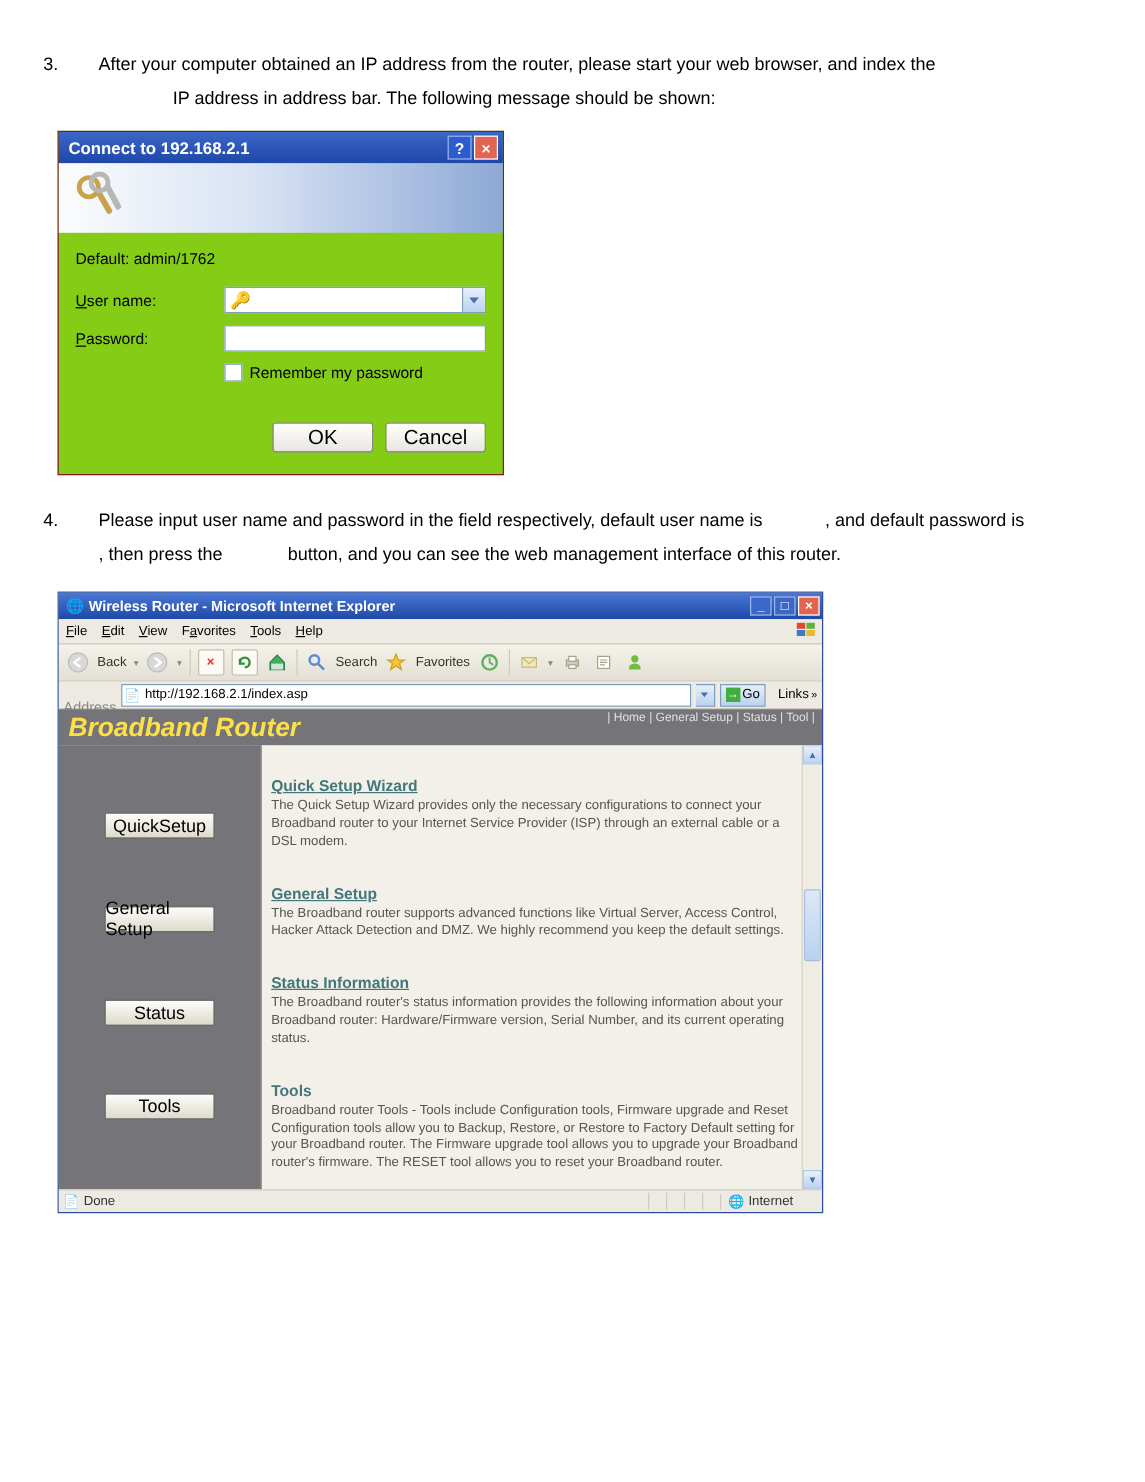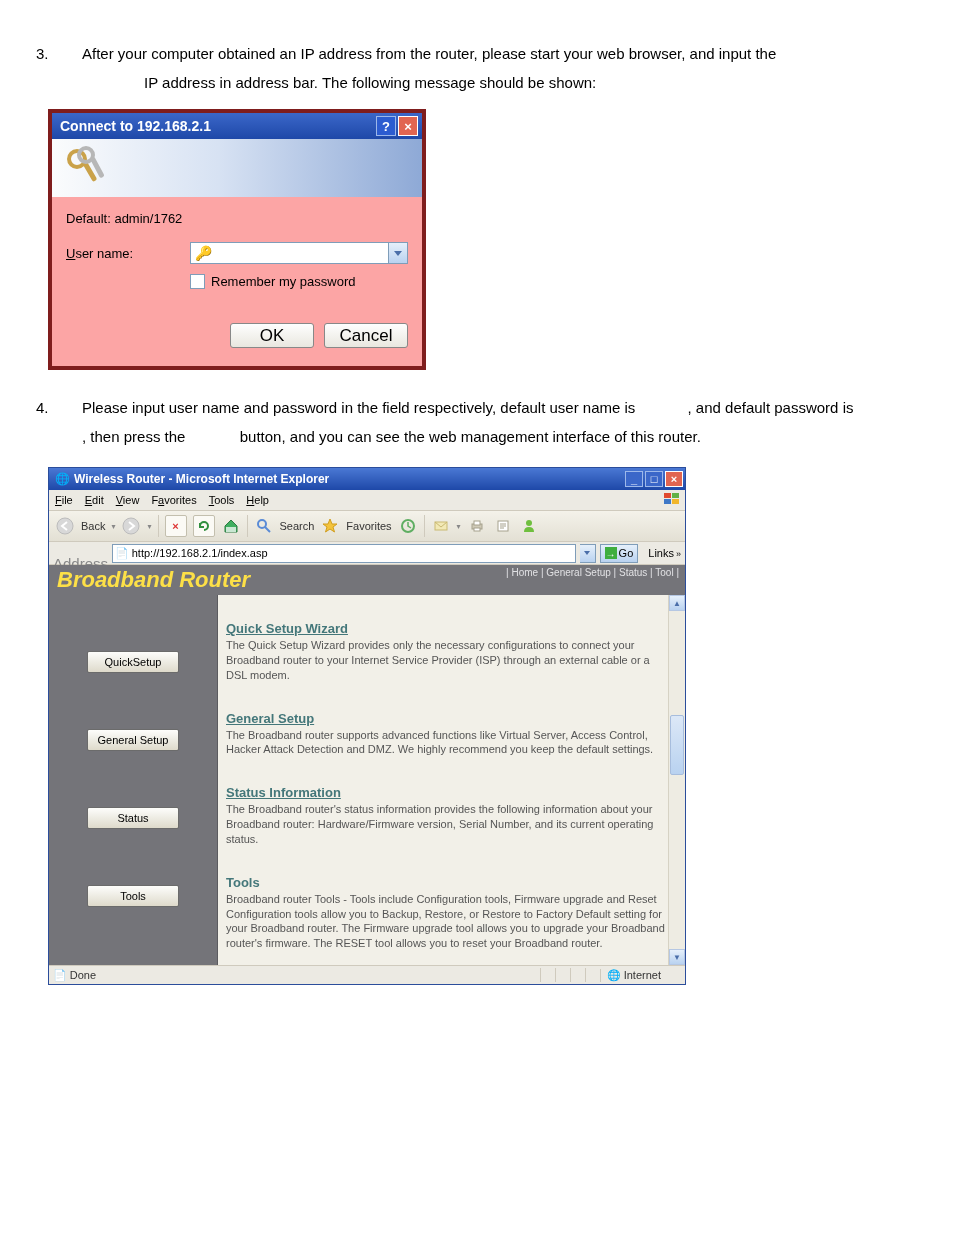--- a/index.html
+++ b/index.html
@@ -15,22 +15,22 @@
   .instr-row { display: flex; margin: 0 0 12px 0; line-height: 1.9; }
   .instr-num { width: 46px; flex: 0 0 46px; }
   .instr-txt { flex: 1; }
   .gap-word { display: inline-block; width: 48px; }
   .gap-word2 { display: inline-block; width: 46px; }
 
   
   .dlg {
     width: 370px;
     margin: 8px 17px 24px 12px;
-    background: #fca5a5;
-    border: 4px solid #7f1d1d;
+    background: #84cc16;
+    border: 1px solid #7f1d1d;
     font-size: 13px;
     color: #000;
   }
   .dlg-titlebar {
     height: 26px;
     background: linear-gradient(#3b67c9, #1e48a8);
     display: flex;
     align-items: center;
     padding: 0 4px 0 8px;
     color: #fff;
@@ -154,21 +154,21 @@
   .ie-toolbar .txt { font-size: 11px; color: #333; }
   .ie-toolbar .sep { width: 1px; height: 22px; background: #cfcabd; }
   .ie-addr {
     height: 22px;
     background: #eceae3;
     border-bottom: 1px solid #cfcabd;
     display: flex; align-items: center;
     padding: 0 4px;
     gap: 4px;
   }
-  .ie-addr .addrlabel { color: #888; font-size: 15px; margin-top: 20px; }
+  .ie-addr .addrlabel { color: #888; font-size: 12px; margin-top: 20px; }
   .ie-addr .addrbox {
     flex: 1; height: 17px;
     border: 1px solid #7f9db9;
     background: #fff;
     display: flex; align-items: center;
     padding-left: 2px;
     font-size: 11px;
     color: #000;
     position: relative;
   }
@@ -230,21 +230,21 @@
     padding-top: 56px;
     display: flex; flex-direction: column;
     align-items: center;
     gap: 56px;
   }
   .router-btn {
     width: 90px; height: 20px;
     background: linear-gradient(#fdfdfb, #dedacb);
     border: 1px solid #6b6b6b;
     border-radius: 2px;
-    font-size: 11px;
+    font-size: 15px;
     display: flex; align-items: center; justify-content: center;
     color: #000;
   }
   .router-main {
     flex: 1;
     background: #f2f0e8;
     border-left: 1px solid #5b5b5f;
     padding: 26px 16px 6px 8px;
     font-size: 11px;
     color: #444;
@@ -301,21 +301,21 @@
   .ie-status .cells { display: flex; align-items: center; gap: 0; }
   .ie-status .cell { width: 14px; height: 14px; border-left: 1px solid #cfcabd; }
   .ie-status .zone { display: flex; align-items: center; gap: 3px; padding: 0 20px 0 6px; border-left: 1px solid #cfcabd; }
 </style>
 </head>
 <body>
 
 <div class="instr-row">
   <div class="instr-num">3.</div>
   <div class="instr-txt">
-    <div>After your computer obtained an IP address from the router, please start your web browser, and input the</div>
+    <div>After your computer obtained an IP address from the router, please start your web browser, and index the</div>
     <div style="padding-left:62px">IP address in address bar. The following message should be shown:</div>
   </div>
 </div>
 
 <div class="dlg">
   <div class="dlg-titlebar">
     <span>Connect to 192.168.2.1</span>
     <span class="spacer"></span>
     <span class="tb-btn tb-help">?</span>
     <span class="tb-btn tb-close">×</span>
@@ -329,20 +329,24 @@
     </svg>
   </div>
   <div class="dlg-body">
     <div class="dlg-default">Default: admin/1762</div>
     <div class="dlg-field">
       <span class="lbl"><span class="ul">U</span><span>ser name:</span></span>
       <span class="dlg-input combo">
         <span class="kicon">🔑</span>
         <span class="caret"></span>
       </span>
+    </div>
+    <div class="dlg-field">
+      <span class="lbl"><span class="ul">P</span><span>assword:</span></span>
+      <span class="dlg-input"></span>
     </div>
     <div class="dlg-check">
       <span class="box"></span>
       <span><span class="ul">R</span><span>emember my password</span></span>
     </div>
     <div class="dlg-buttons">
       <span class="winbtn">OK</span>
       <span class="winbtn">Cancel</span>
     </div>
   </div>

